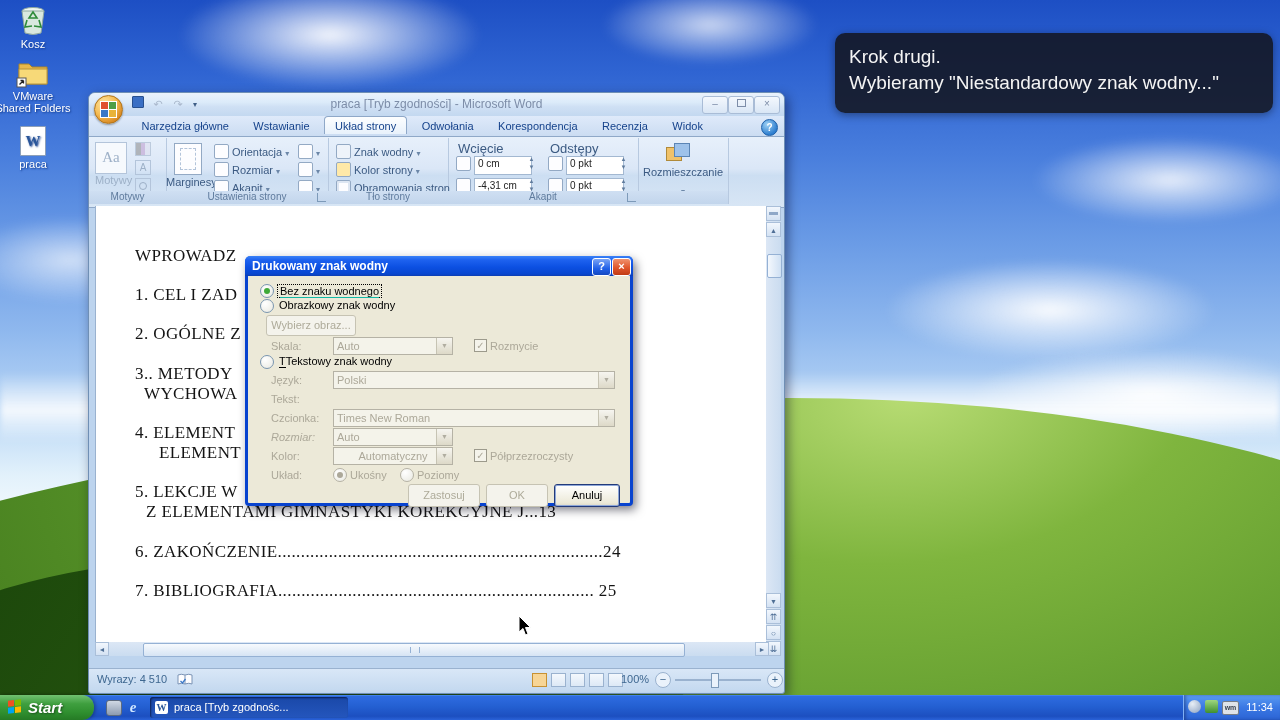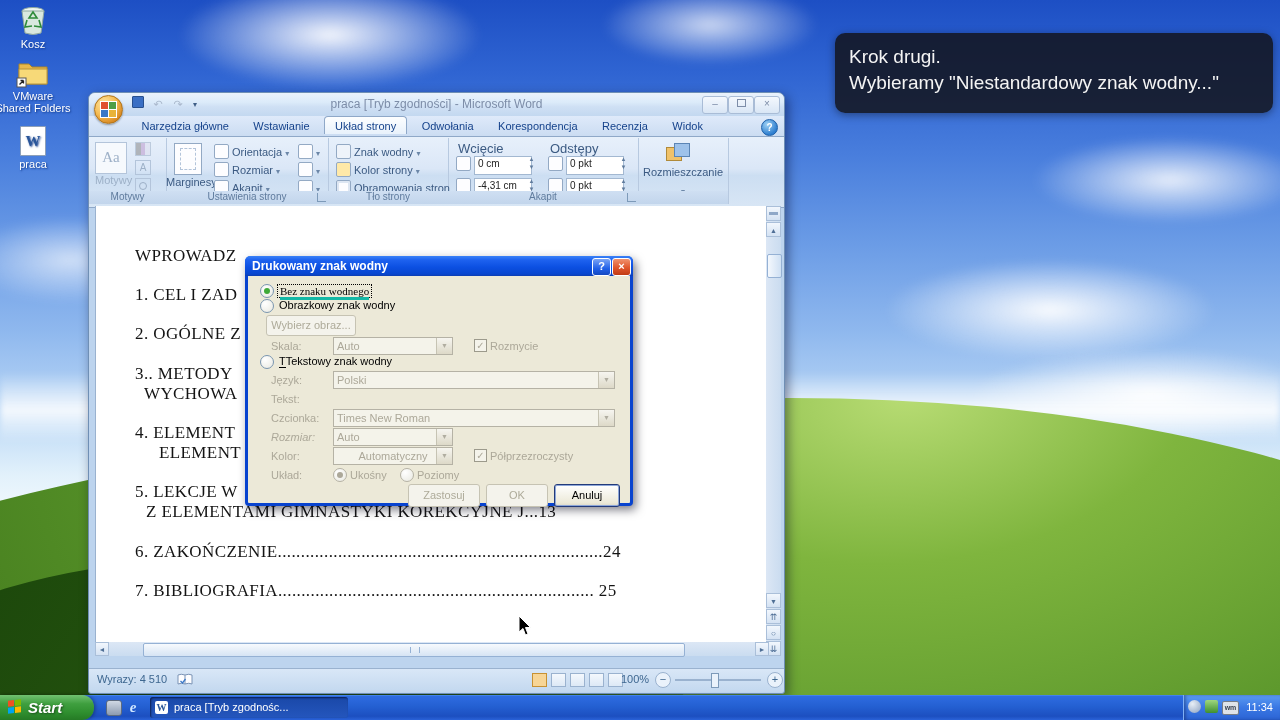--- a/index.html
+++ b/index.html
@@ -294,21 +294,21 @@
   <div id="dlg">
     <div id="dlgtitle">
       <span style="padding-left:4px;">Drukowany znak wodny</span>
       <span class="xbtn" style="right:22px;background:linear-gradient(#7ba4f5,#2160e8 60%,#1448c0);">?</span>
       <span class="xbtn" style="right:2px;background:linear-gradient(#f0926e,#e0562c 55%,#c03a14);">×</span>
     </div>
 
     <span class="radio" style="left:12px;top:28px;">
         <i class="dot"></i>
       </span>
-    <span class="dlbl" style="left:29px;top:28px;border:1px dotted #000;padding:0 2px;"><u style="text-decoration:none;border-bottom:3px solid #14b8a6;font-family:Liberation Serif, serif;">Bez znaku wodnego</u></span>
+    <span class="dlbl" style="left:29px;top:28px;border:1px dotted #000;padding:0 2px;"><u style="text-decoration:none;border-bottom:1px solid #14b8a6;">Bez znaku wodnego</u></span>
 
     <span class="radio" style="left:12px;top:43px;"></span>
     <span class="dlbl" style="left:31px;top:43px;">Obrazkowy znak wodny</span>
 
     <div class="dbtn disabled" style="left:18px;top:59px;width:88px;height:19px;line-height:18px;">Wybierz obraz...</div>
 
     <span class="dlbl dis" style="left:23px;top:84px;">Skala:</span>
     <div class="combo" style="left:85px;top:81px;width:120px;"><span>Auto</span><span class="arr">▼</span></div>
     <span class="chk" style="left:226px;top:83px;">✓</span>
     <span class="dlbl dis" style="left:242px;top:84px;">Rozmycie</span>

